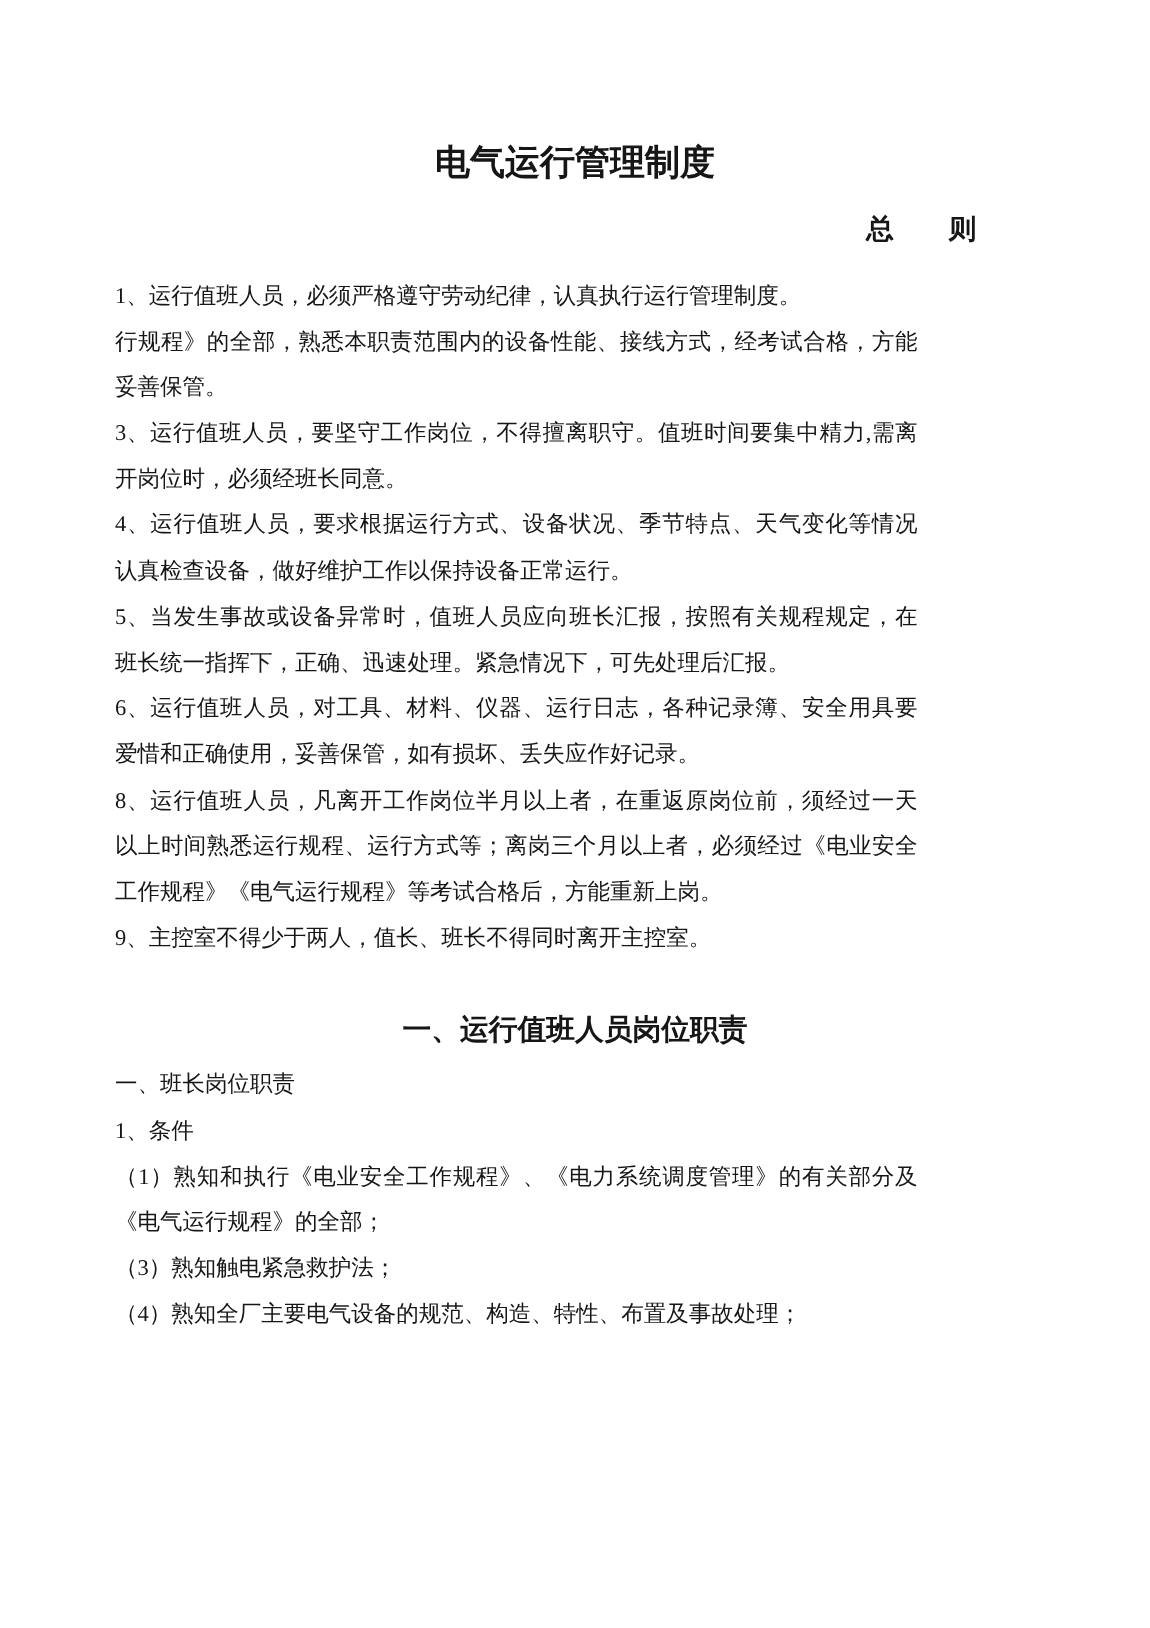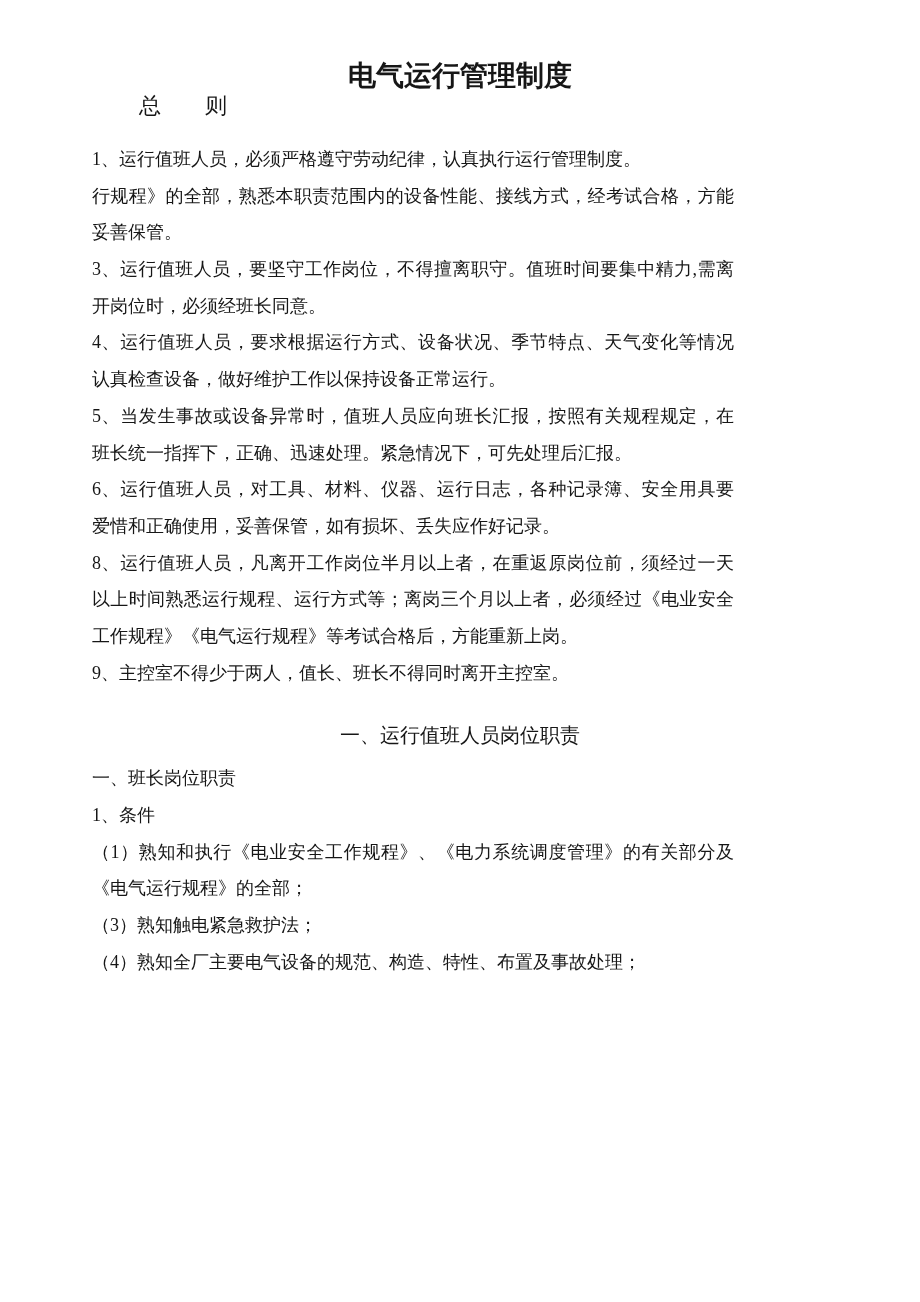--- a/index.html
+++ b/index.html
@@ -10,38 +10,39 @@
   .page {
     position: relative;
     width: 920px;
     height: 1302px;
     margin: 0 auto;
     background: #ffffff;
     overflow: hidden;
     font-family: "Liberation Serif", "DejaVu Serif", serif;
     color: #161616;
     box-sizing: border-box;
-    padding-top: 59px;
+    padding-top: 114px;
   }
   .title {
     font-size: 28px;
     font-weight: 700;
     line-height: 34px;
     text-align: center;
     width: 642px;
     margin-left: 139px;
     letter-spacing: 0px;
   }
   .subtitle {
     font-size: 22px;
-    font-weight: 400;
+    font-weight: 700;
     line-height: 26px;
-    text-align: left;
+    text-align: right;
     width: 642px;
     margin-left: 139px;
+    margin-top: 22px;
   }
   .body {
     margin-left: 92px;
     width: 642px;
     font-size: 18px;
   }
   .body-1 { margin-top: 22px; }
   .body-2 { margin-top: 6px; }
   .para { margin: 0; padding: 0; }
   .line {
@@ -50,27 +51,27 @@
     text-align: left;
     white-space: nowrap;
   }
   .line.fill {
     text-align: justify;
     text-align-last: justify;
     text-justify: inter-ideograph;
     white-space: normal;
   }
   .heading2 {
-    font-size: 20px;
-    font-weight: 400;
+    font-size: 23px;
+    font-weight: 700;
     line-height: 38px;
     text-align: center;
     width: 642px;
     margin-left: 139px;
-    margin-top: 25px;
+    margin-top: 37px;
   }
 </style>
 </head>
 <body>
 
 <div class="page">
   <div class="title">电气运行管理制度</div>
 
   <div class="subtitle">总　　则</div>
 

